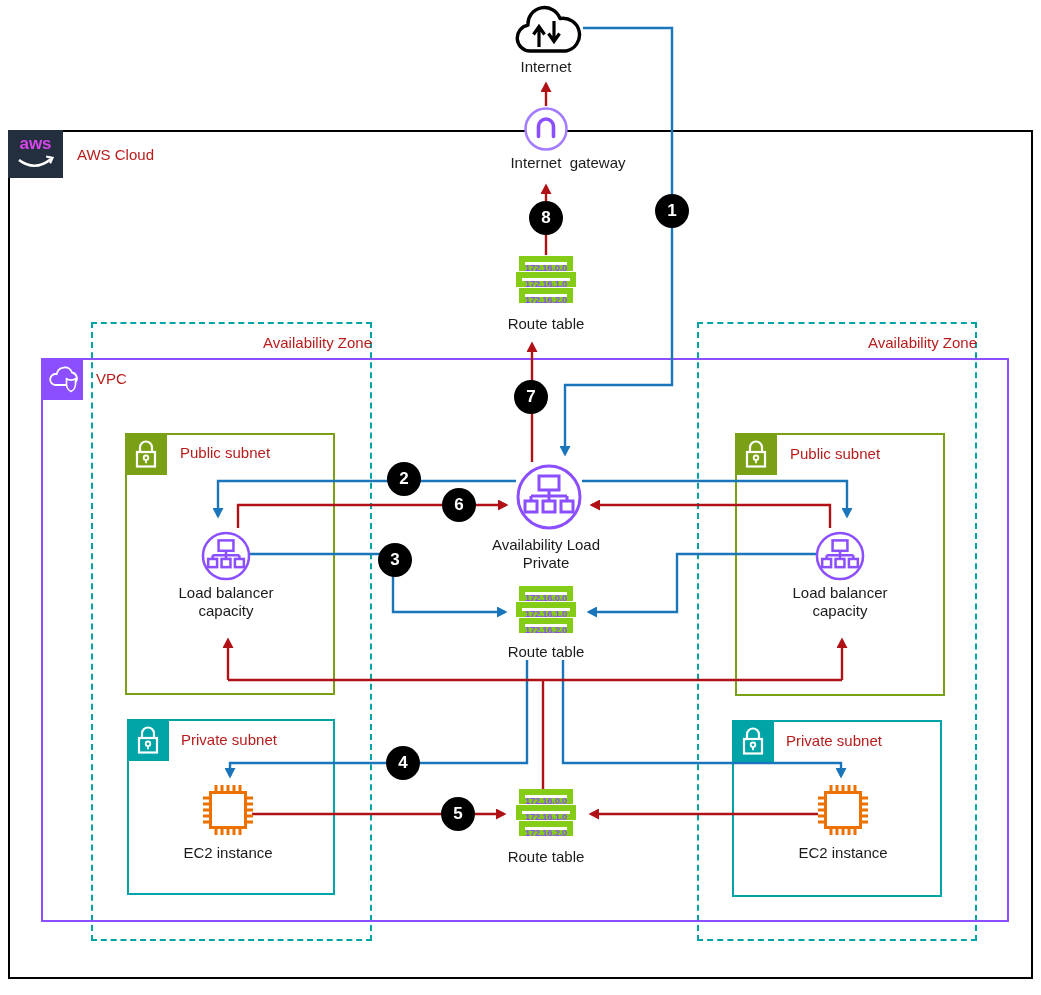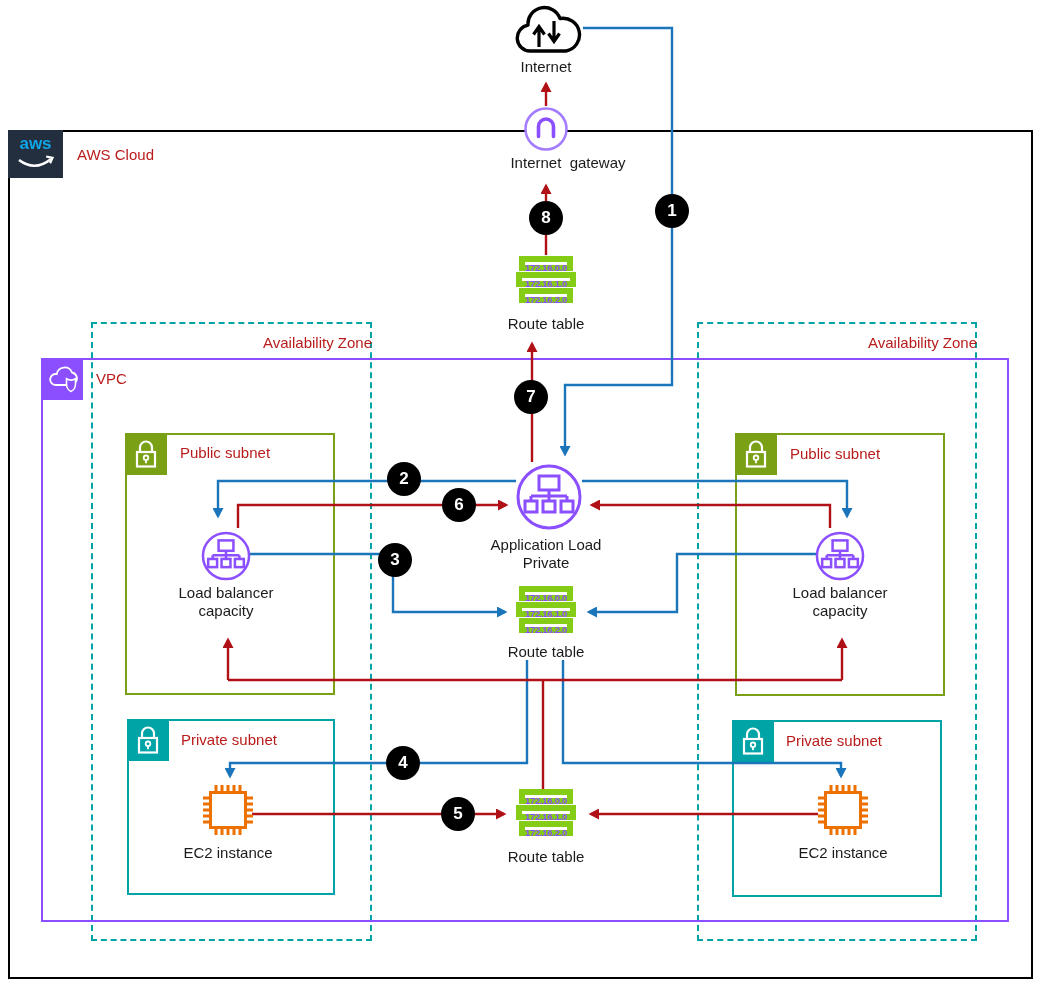--- a/index.html
+++ b/index.html
@@ -9,21 +9,21 @@
   .aws-cloud{border:2px solid #000;}
   .vpc{border:2px solid #8C4FFF;}
   .az{border:2px dashed #00A4A6;}
   .pub{border:2px solid #7AA116;}
   .priv{border:2px solid #00A4A6;}
   .hdr{position:absolute;width:42px;height:42px;display:flex;align-items:center;justify-content:center;}
   .hdr-green{background:#7AA116;}
   .hdr-teal{background:#00A4A6;}
   .hdr-purple{background:#8C4FFF;}
   .logo{position:absolute;left:8px;top:130px;width:55px;height:48px;background:#232F3E;}
-  .logo .t{position:absolute;top:4px;left:0;width:100%;text-align:center;color:#0ea5e9;
+  .logo .t{position:absolute;top:4px;left:0;width:100%;text-align:center;color:#d946ef;
            font-weight:bold;font-size:17px;letter-spacing:0;}
   .lbl{position:absolute;font-size:15px;white-space:pre;color:#b91c1c;}
   .lbl.c{text-align:right;}
   .overlay{position:absolute;left:0;top:0;z-index:5;pointer-events:none;}
   .node{position:absolute;z-index:6;}
   .badge{position:absolute;width:34px;height:34px;border-radius:50%;background:#000;color:#fff;
          font-size:17px;font-weight:bold;text-align:center;line-height:34px;z-index:8;}
   .rt{position:absolute;width:62px;z-index:7;}
   .rt .row{box-sizing:border-box;height:15px;margin:0 auto 1px auto;width:54px;background:#fff;
            border:6px solid #84cc16;color:#8C4FFF;font-size:9.5px;font-weight:bold;
@@ -179,21 +179,21 @@
       <g stroke="#8C4FFF" stroke-width="3" fill="none">
         <rect x="25" y="14" width="20" height="14"></rect>
         <path d="M35,28 V34 M17,34 H53 M17,34 V39 M35,34 V39 M53,34 V39"></path>
         <rect x="11" y="39" width="12" height="11"></rect>
         <rect x="29" y="39" width="12" height="11"></rect>
         <rect x="47" y="39" width="12" height="11"></rect>
       </g>
     </svg>
   </div>
   <div class="txt" style="left:473px;top:536px;width:146px;">
-    <div>Application Load</div>
+    <div>Availability Load</div>
     <div>Private</div>
   </div>
 
   <div class="node" style="left:200px;top:530px;">
     <svg width="52" height="52" viewBox="0 0 70 70">
       <circle cx="35" cy="35" r="31" stroke="#8C4FFF" stroke-width="3.4" fill="#fff"></circle>
       <g stroke="#8C4FFF" stroke-width="3.4" fill="none">
         <rect x="25" y="14" width="20" height="14"></rect>
         <path d="M35,28 V34 M17,34 H53 M17,34 V39 M35,34 V39 M53,34 V39"></path>
         <rect x="11" y="39" width="12" height="11"></rect>

